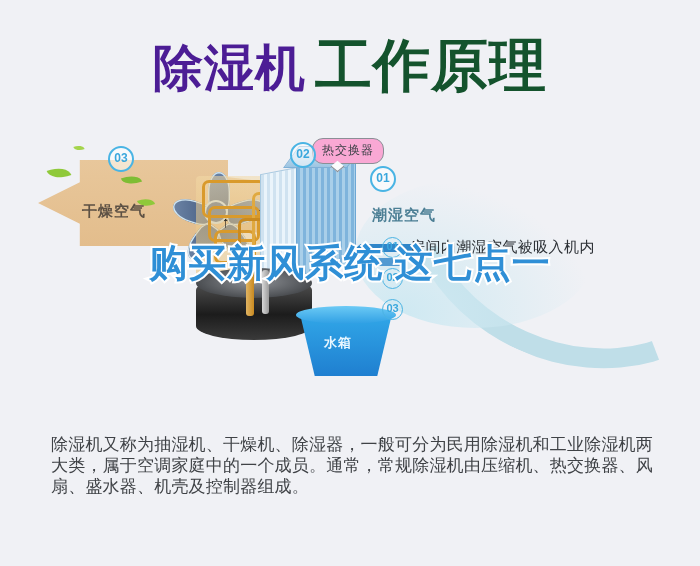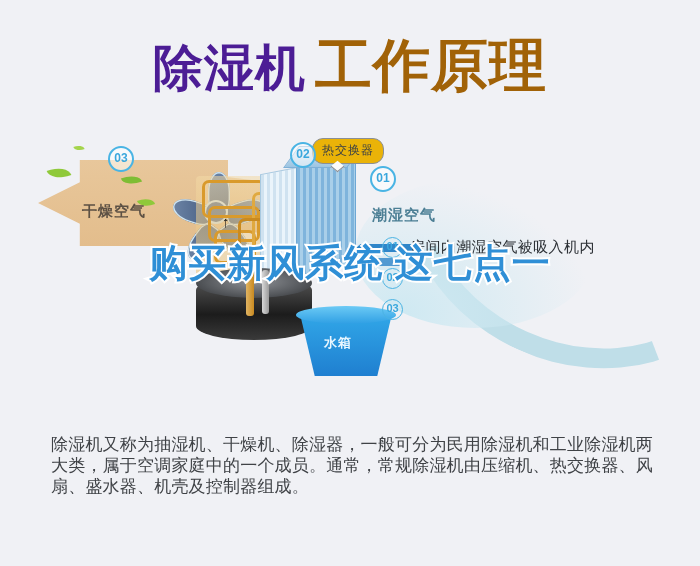--- a/index.html
+++ b/index.html
@@ -35,21 +35,21 @@
   .title-a {
     font-size: 50px;
     font-weight: 700;
     color: #4c1d95;
     letter-spacing: 1px;
     vertical-align: baseline;
   }
   .title-b {
     font-size: 57px;
     font-weight: 700;
-    color: #a16207;
+    color: #14532d;
     letter-spacing: 1px;
     margin-left: 9px;
     vertical-align: baseline;
   }
 
   
   .stage {
     position: absolute;
     left: 0;
     top: 118px;
@@ -278,21 +278,21 @@
     letter-spacing: 1px;
   }
 
   
   .callout {
     position: absolute;
     left: 312px; top: 20px;
     padding: 3px 9px 4px;
     border: 1.6px solid #8a8f96;
     border-radius: 11px;
-    background: #eab308;
+    background: #f9a8d4;
     font-size: 12px;
     color: #3b4046;
     letter-spacing: 1px;
     white-space: nowrap;
   }
   .callout::after {
     content: "";
     position: absolute;
     left: 20px; bottom: -8px;
     width: 8px; height: 8px;

